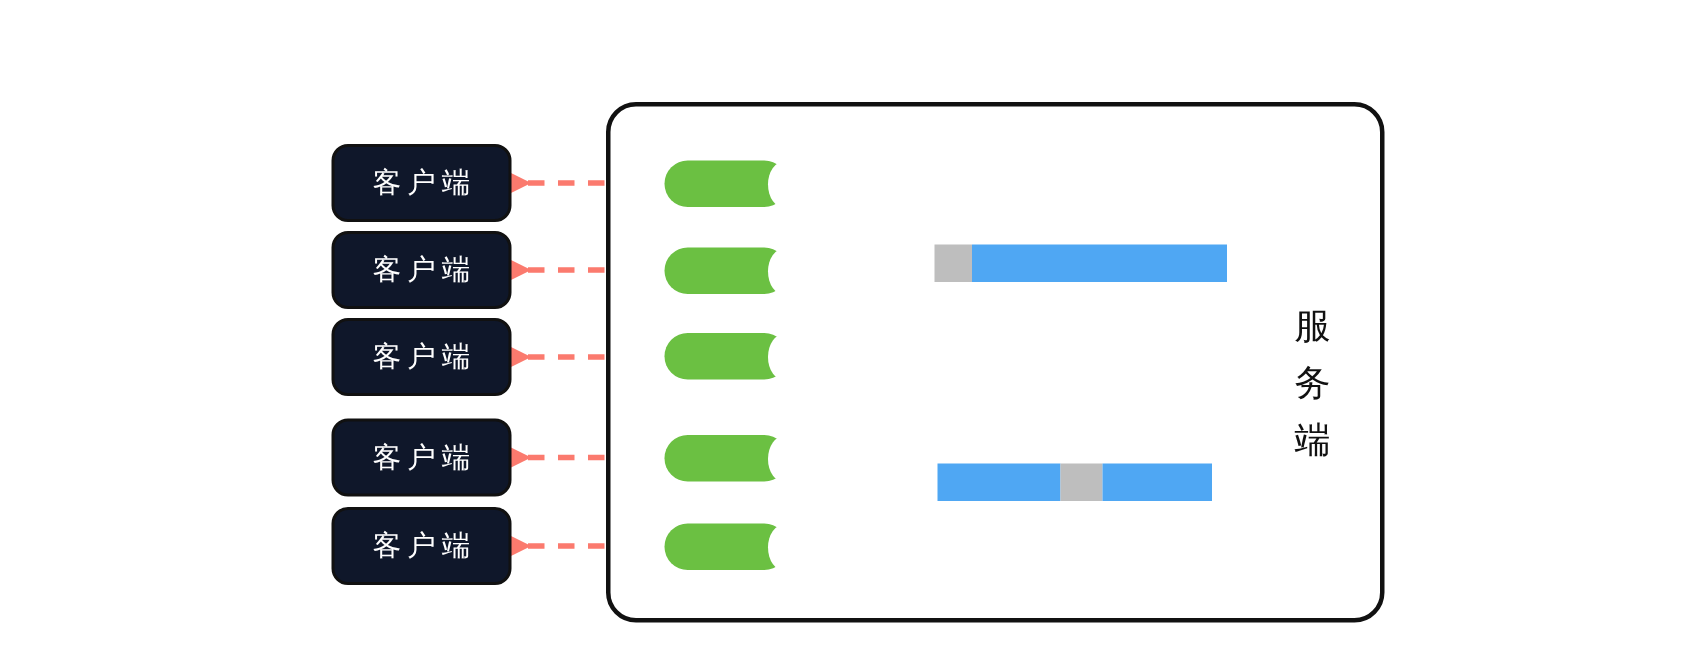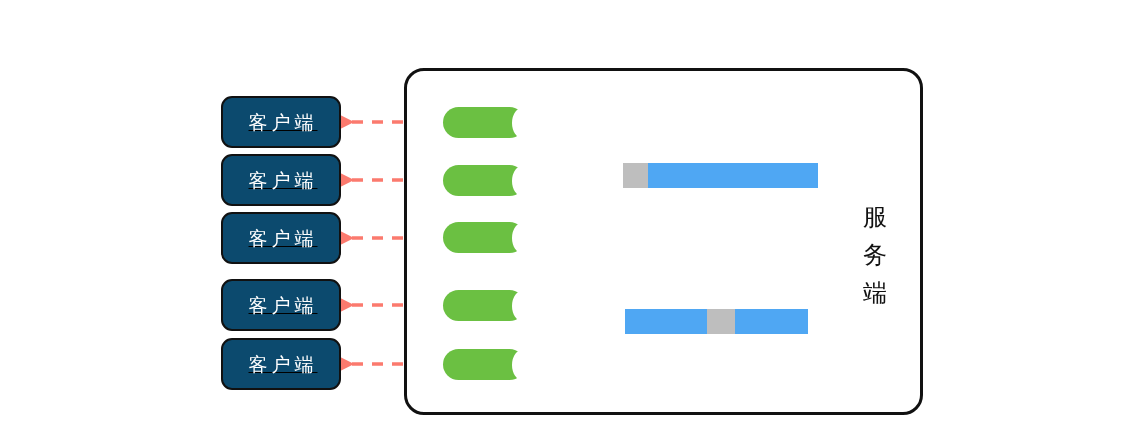--- a/index.html
+++ b/index.html
@@ -25,26 +25,25 @@
     height: 448px;
   }
 
   
   .client-box {
     position: absolute;
     width: 120px;
     height: 52px;
     border: 2.5px solid #111111;
     border-radius: 11px;
-    background: #0c4a6e;
+    background: #0f172a;
     box-sizing: border-box;
     display: flex;
     align-items: center;
     justify-content: center;
-    text-decoration: underline;
   }
   .client-label {
     color: #ffffff;
     font-size: 19px;
     letter-spacing: 4px;
     text-indent: 4px;
     line-height: 1;
     white-space: nowrap;
     font-family: "DejaVu Sans", sans-serif;
   }

